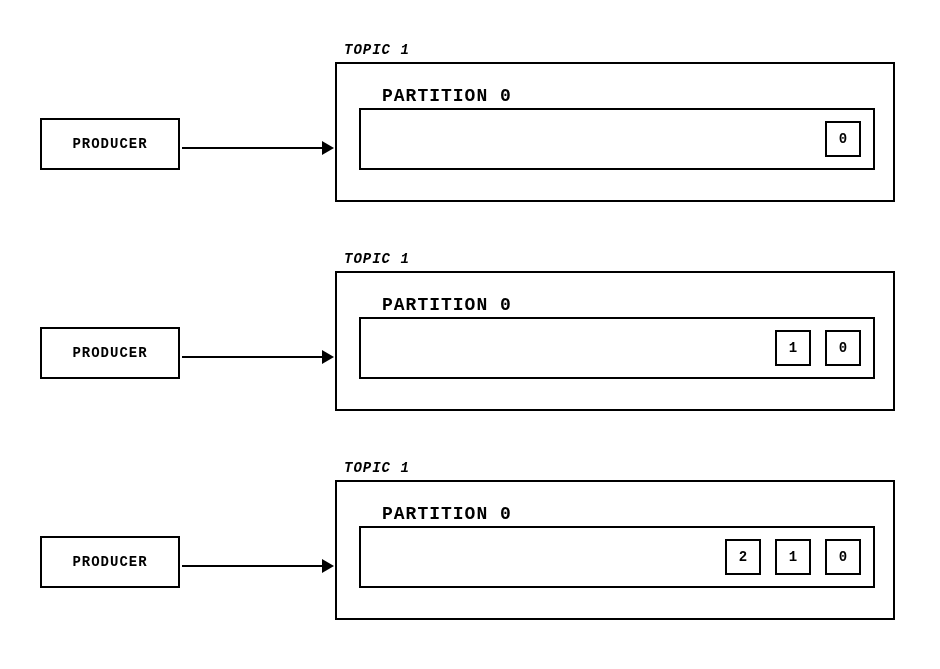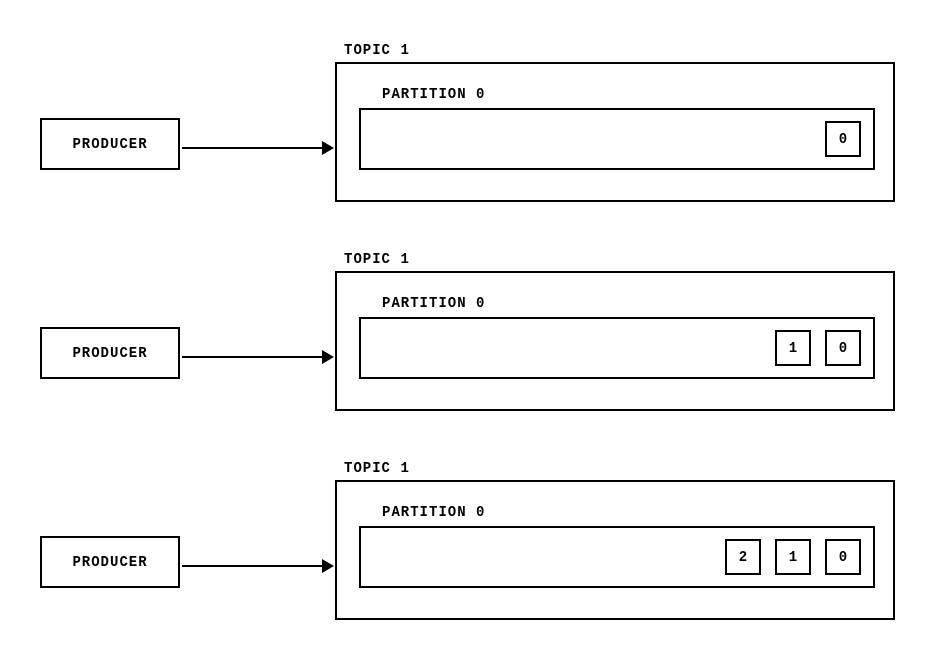--- a/index.html
+++ b/index.html
@@ -43,29 +43,30 @@
       right: -2px;
       top: -6px;
       border-left: 12px solid #000;
       border-top: 7px solid transparent;
       border-bottom: 7px solid transparent;
     }
     .topic-label {
       position: absolute;
       font-size: 14px;
       letter-spacing: 1px;
+      font-style: italic;
     }
     .topic-box {
       position: absolute;
       border: 2px solid #000;
       background: #fff;
     }
     .partition-label {
       position: absolute;
-      font-size: 14px;
+      font-size: 18px;
       letter-spacing: 1px;
       text-align: center;
     }
     .partition-box {
       position: absolute;
       border: 2px solid #000;
       background: #fff;
       display: flex;
       align-items: center;
       justify-content: flex-end;

